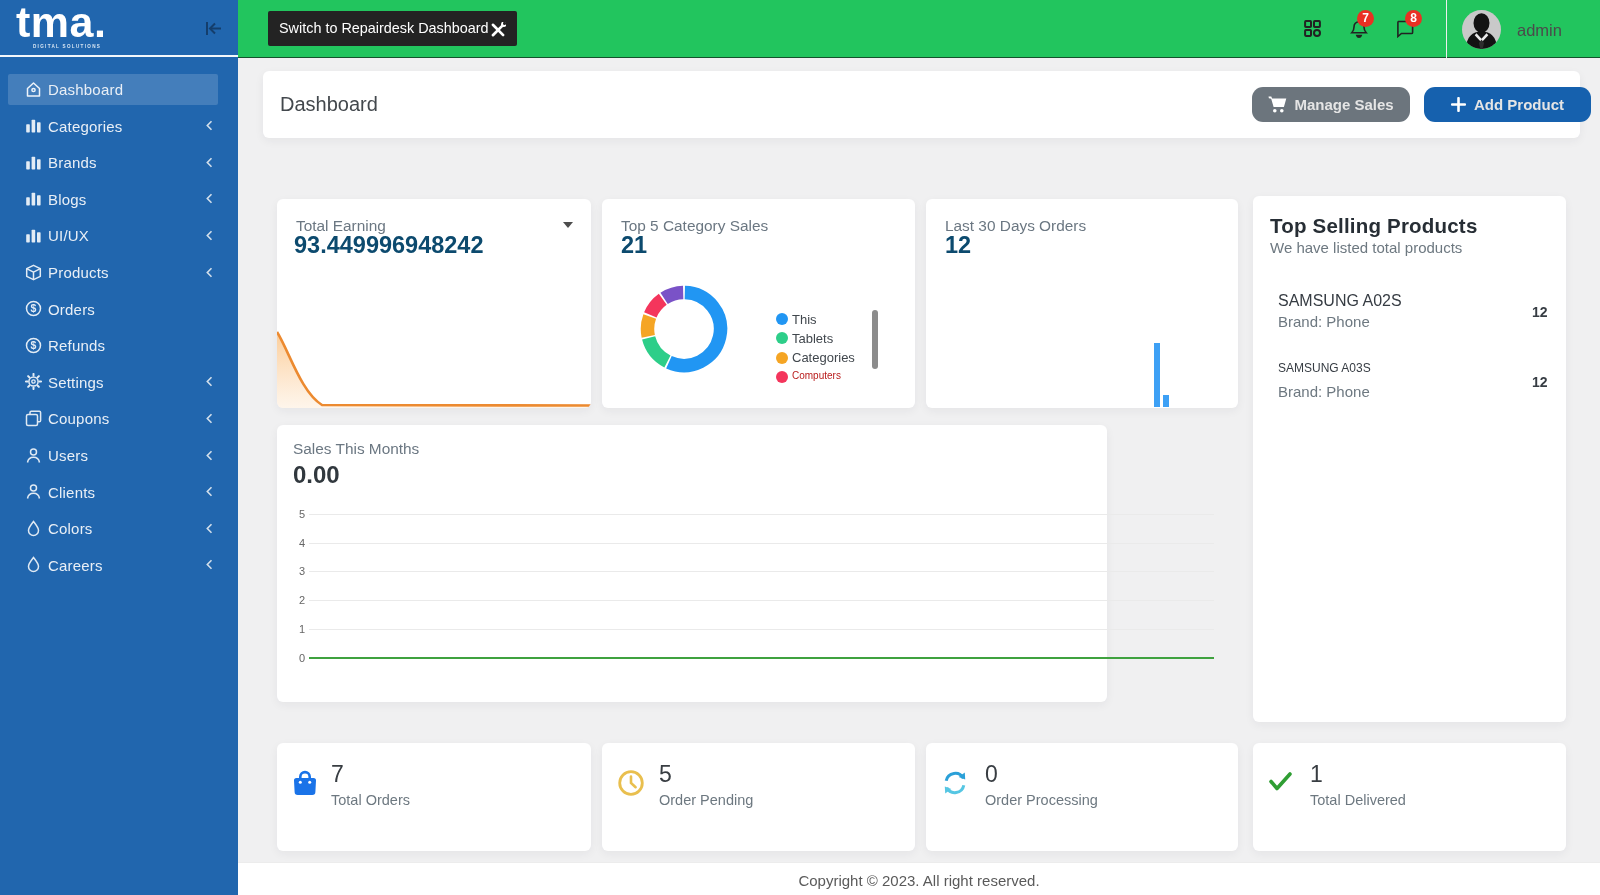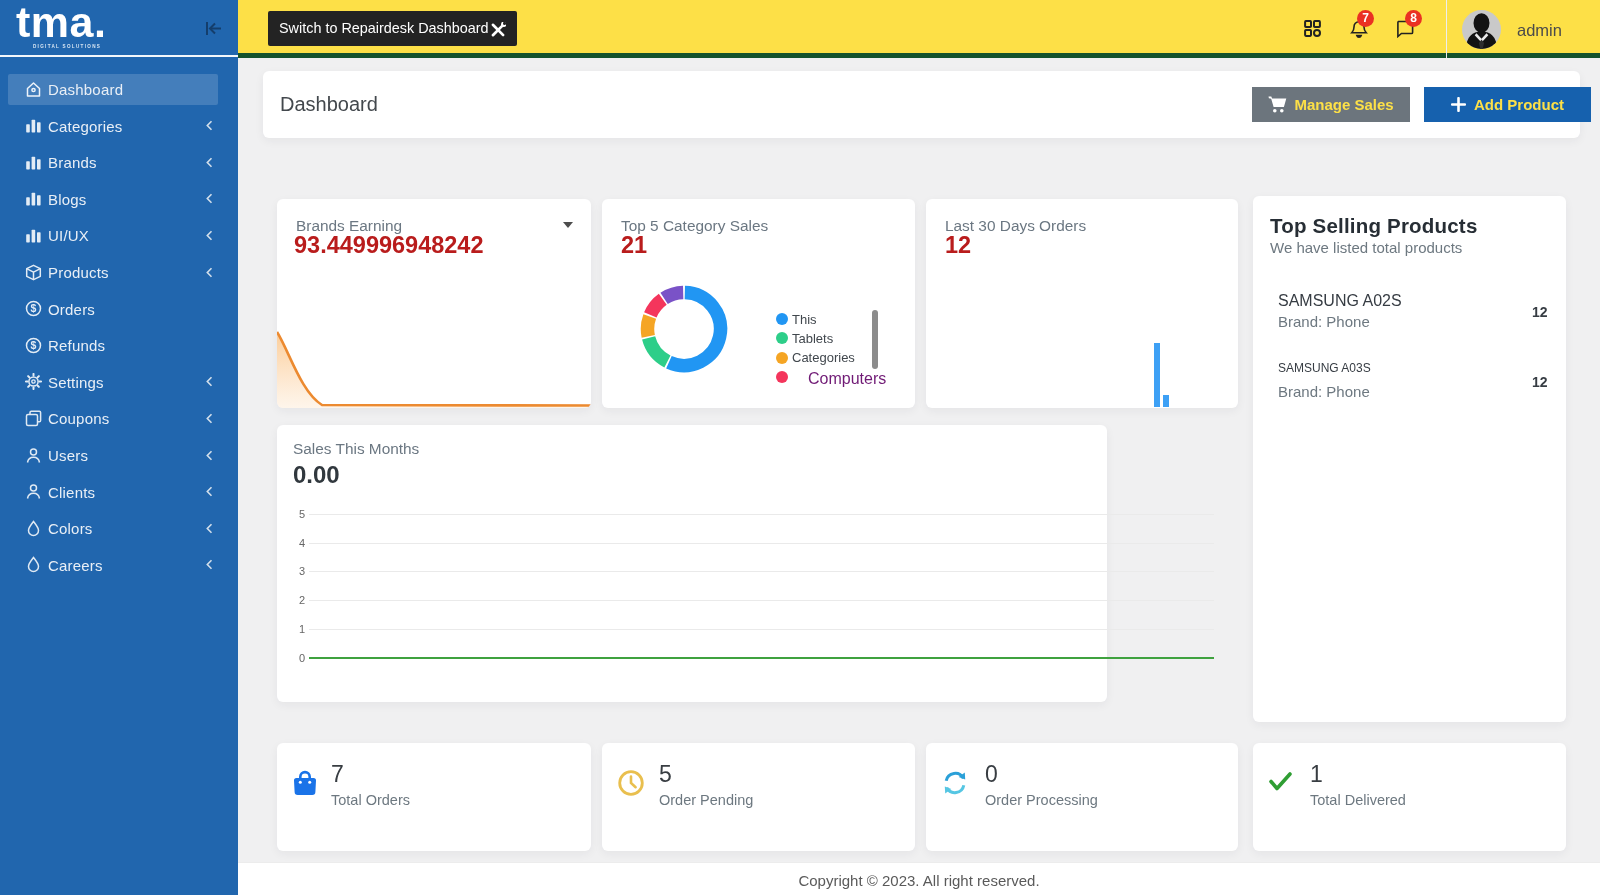--- a/index.html
+++ b/index.html
@@ -1,37 +1,37 @@
 <!DOCTYPE html>
 <html><head>
 <meta charset="utf-8">
 <style>
 *{margin:0;padding:0;box-sizing:border-box}
 html,body{width:1600px;height:895px;overflow:hidden}
 body{font-family:"Liberation Sans",sans-serif;background:#f0f0f1;position:relative}
 .abs{position:absolute}
 .card{position:absolute;background:#fff;border-radius:6px;box-shadow:0 3px 10px rgba(30,30,60,.055)}
 .ctitle{font-size:15.4px;color:#6b7782}
-.cnum{font-size:23.5px;font-weight:bold;color:#b91c1c}
+.cnum{font-size:23.5px;font-weight:bold;color:#0c4a6e}
 
 #sidebar{position:absolute;left:0;top:0;width:238px;height:895px;background:#2166ae}
 #sbhead{position:absolute;left:0;top:0;width:238px;height:57px;border-bottom:2px solid rgba(255,255,255,.95)}
 .logo{position:absolute;left:16px;top:1px;color:#fff;font-size:43px;font-weight:bold;letter-spacing:.5px;line-height:1}
 .logosub{position:absolute;left:33px;top:44px;color:#d8e6f3;font-size:4.6px;letter-spacing:1.3px;font-weight:bold}
 .mi{position:absolute;left:8px;width:210px;height:31px;border-radius:2px;color:#e9eff6}
 .mi .lbl{position:absolute;left:40px;top:7.5px;font-size:15px;font-weight:500;letter-spacing:.2px}
 .mi .ic{position:absolute;left:17px;top:7px;width:17px;height:17px}
 .mi .ch{position:absolute;right:5px;top:10px;width:7px;height:11px}
 .mi.act{background:rgba(255,255,255,.16)}
 
-#topbar{position:absolute;left:238px;top:0;width:1362px;height:58px;background:#fde047;border-bottom:5px solid #14532d}
+#topbar{position:absolute;left:238px;top:0;width:1362px;height:58px;background:#22c55e;border-bottom:1px solid #14532d}
 #blackbtn{position:absolute;left:30px;top:11px;width:249px;height:35px;background:#232323;border-radius:2px;color:#fff;font-size:14.4px;line-height:35px;padding-left:11px}
 .badge{position:absolute;width:17px;height:17px;border-radius:50%;background:#ea3123;color:#fff;font-size:12px;font-weight:bold;text-align:center;line-height:17px}
 
-.btn{position:absolute;height:35px;border-radius:0;color:#fde047;font-size:15px;font-weight:700;display:flex;align-items:center;justify-content:center}
+.btn{position:absolute;height:35px;border-radius:11px;color:#e5e5e5;font-size:15px;font-weight:700;display:flex;align-items:center;justify-content:center}
 
 .stnum{position:absolute;font-size:23px;color:#383d42}
 .stlbl{position:absolute;font-size:14.5px;color:#6d7880}
 </style>
 </head>
 <body>
 
 <div class="abs" style="left:238px;top:58px;width:1362px;height:804px;background:#f0f0f1"></div>
 
 <div id="sidebar">
@@ -252,21 +252,21 @@
       <circle cx="13.8" cy="14.8" r="1.8"></circle>
     </svg>Manage Sales</div>
   <div class="btn" style="left:1161px;top:16px;width:167px;background:#1661ae">
     <svg width="15" height="15" viewBox="0 0 15 15" fill="#fff" style="margin-right:8px">
         <rect x="6.2" y="0" width="2.6" height="15" rx="1"></rect>
         <rect x="0" y="6.2" width="15" height="2.6" rx="1"></rect>
       </svg>Add Product</div>
 </div>
 
 <div class="card" style="left:277px;top:199px;width:314px;height:209px;overflow:hidden">
-  <div class="ctitle abs" style="left:19px;top:18px">Brands Earning</div>
+  <div class="ctitle abs" style="left:19px;top:18px">Total Earning</div>
   <div class="abs" style="left:286px;top:23px;width:0;height:0;border-left:5px solid transparent;border-right:5px solid transparent;border-top:6px solid #4d4d4d"></div>
   <div class="cnum abs" style="left:17px;top:33px">93.449996948242</div>
   <svg class="abs" style="left:0;top:130px" width="314" height="79" viewBox="0 0 314 79">
     <defs>
         <linearGradient id="og" x1="0" y1="0" x2="0" y2="1">
       <stop offset="0" stop-color="#f9ad59" stop-opacity=".62"></stop>
       <stop offset="1" stop-color="#fde9d2" stop-opacity=".45"></stop>
     </linearGradient>
       </defs>
     <path d="M0 3 C 12 22, 24 63, 45 76 L 314 76.5 L 314 79 L 0 79 Z" fill="url(#og)"></path>
@@ -287,21 +287,21 @@
   <div id="legend"></div>
   <div class="abs" style="left:270px;top:111px;width:6px;height:59px;background:#8c8c8c;border-radius:3px"></div>
 <div>
       <div class="abs" style="left:174px;top:114px;width:12px;height:12px;border-radius:50%;background:#2196f3"></div>
         <div class="abs" style="left:190px;top:112.5px;font-size:13px;color:#41474d">This</div>
       <div class="abs" style="left:174px;top:133.4px;width:12px;height:12px;border-radius:50%;background:#2dce89"></div>
         <div class="abs" style="left:190px;top:131.9px;font-size:13px;color:#41474d">Tablets</div>
       <div class="abs" style="left:174px;top:152.8px;width:12px;height:12px;border-radius:50%;background:#f5a524"></div>
         <div class="abs" style="left:190px;top:151.3px;font-size:13px;color:#41474d">Categories</div>
       <div class="abs" style="left:174px;top:172.2px;width:12px;height:12px;border-radius:50%;background:#f4355c"></div>
-        <div class="abs" style="left:206px;top:170.7px;font-size:16px;color:#701a75">Computers</div>
+        <div class="abs" style="left:190px;top:170.7px;font-size:10px;color:#b91c1c">Computers</div>
     </div>
   </div>
 
 <div class="card" style="left:926px;top:199px;width:312px;height:209px">
   <div class="ctitle abs" style="left:19px;top:18px">Last 30 Days Orders</div>
   <div class="cnum abs" style="left:19px;top:33px">12</div>
   <div class="abs" style="left:228px;top:144px;width:6px;height:64px;background:#3da0f5"></div>
   <div class="abs" style="left:237px;top:196px;width:6px;height:12px;background:#3da0f5"></div>
 </div>
 

